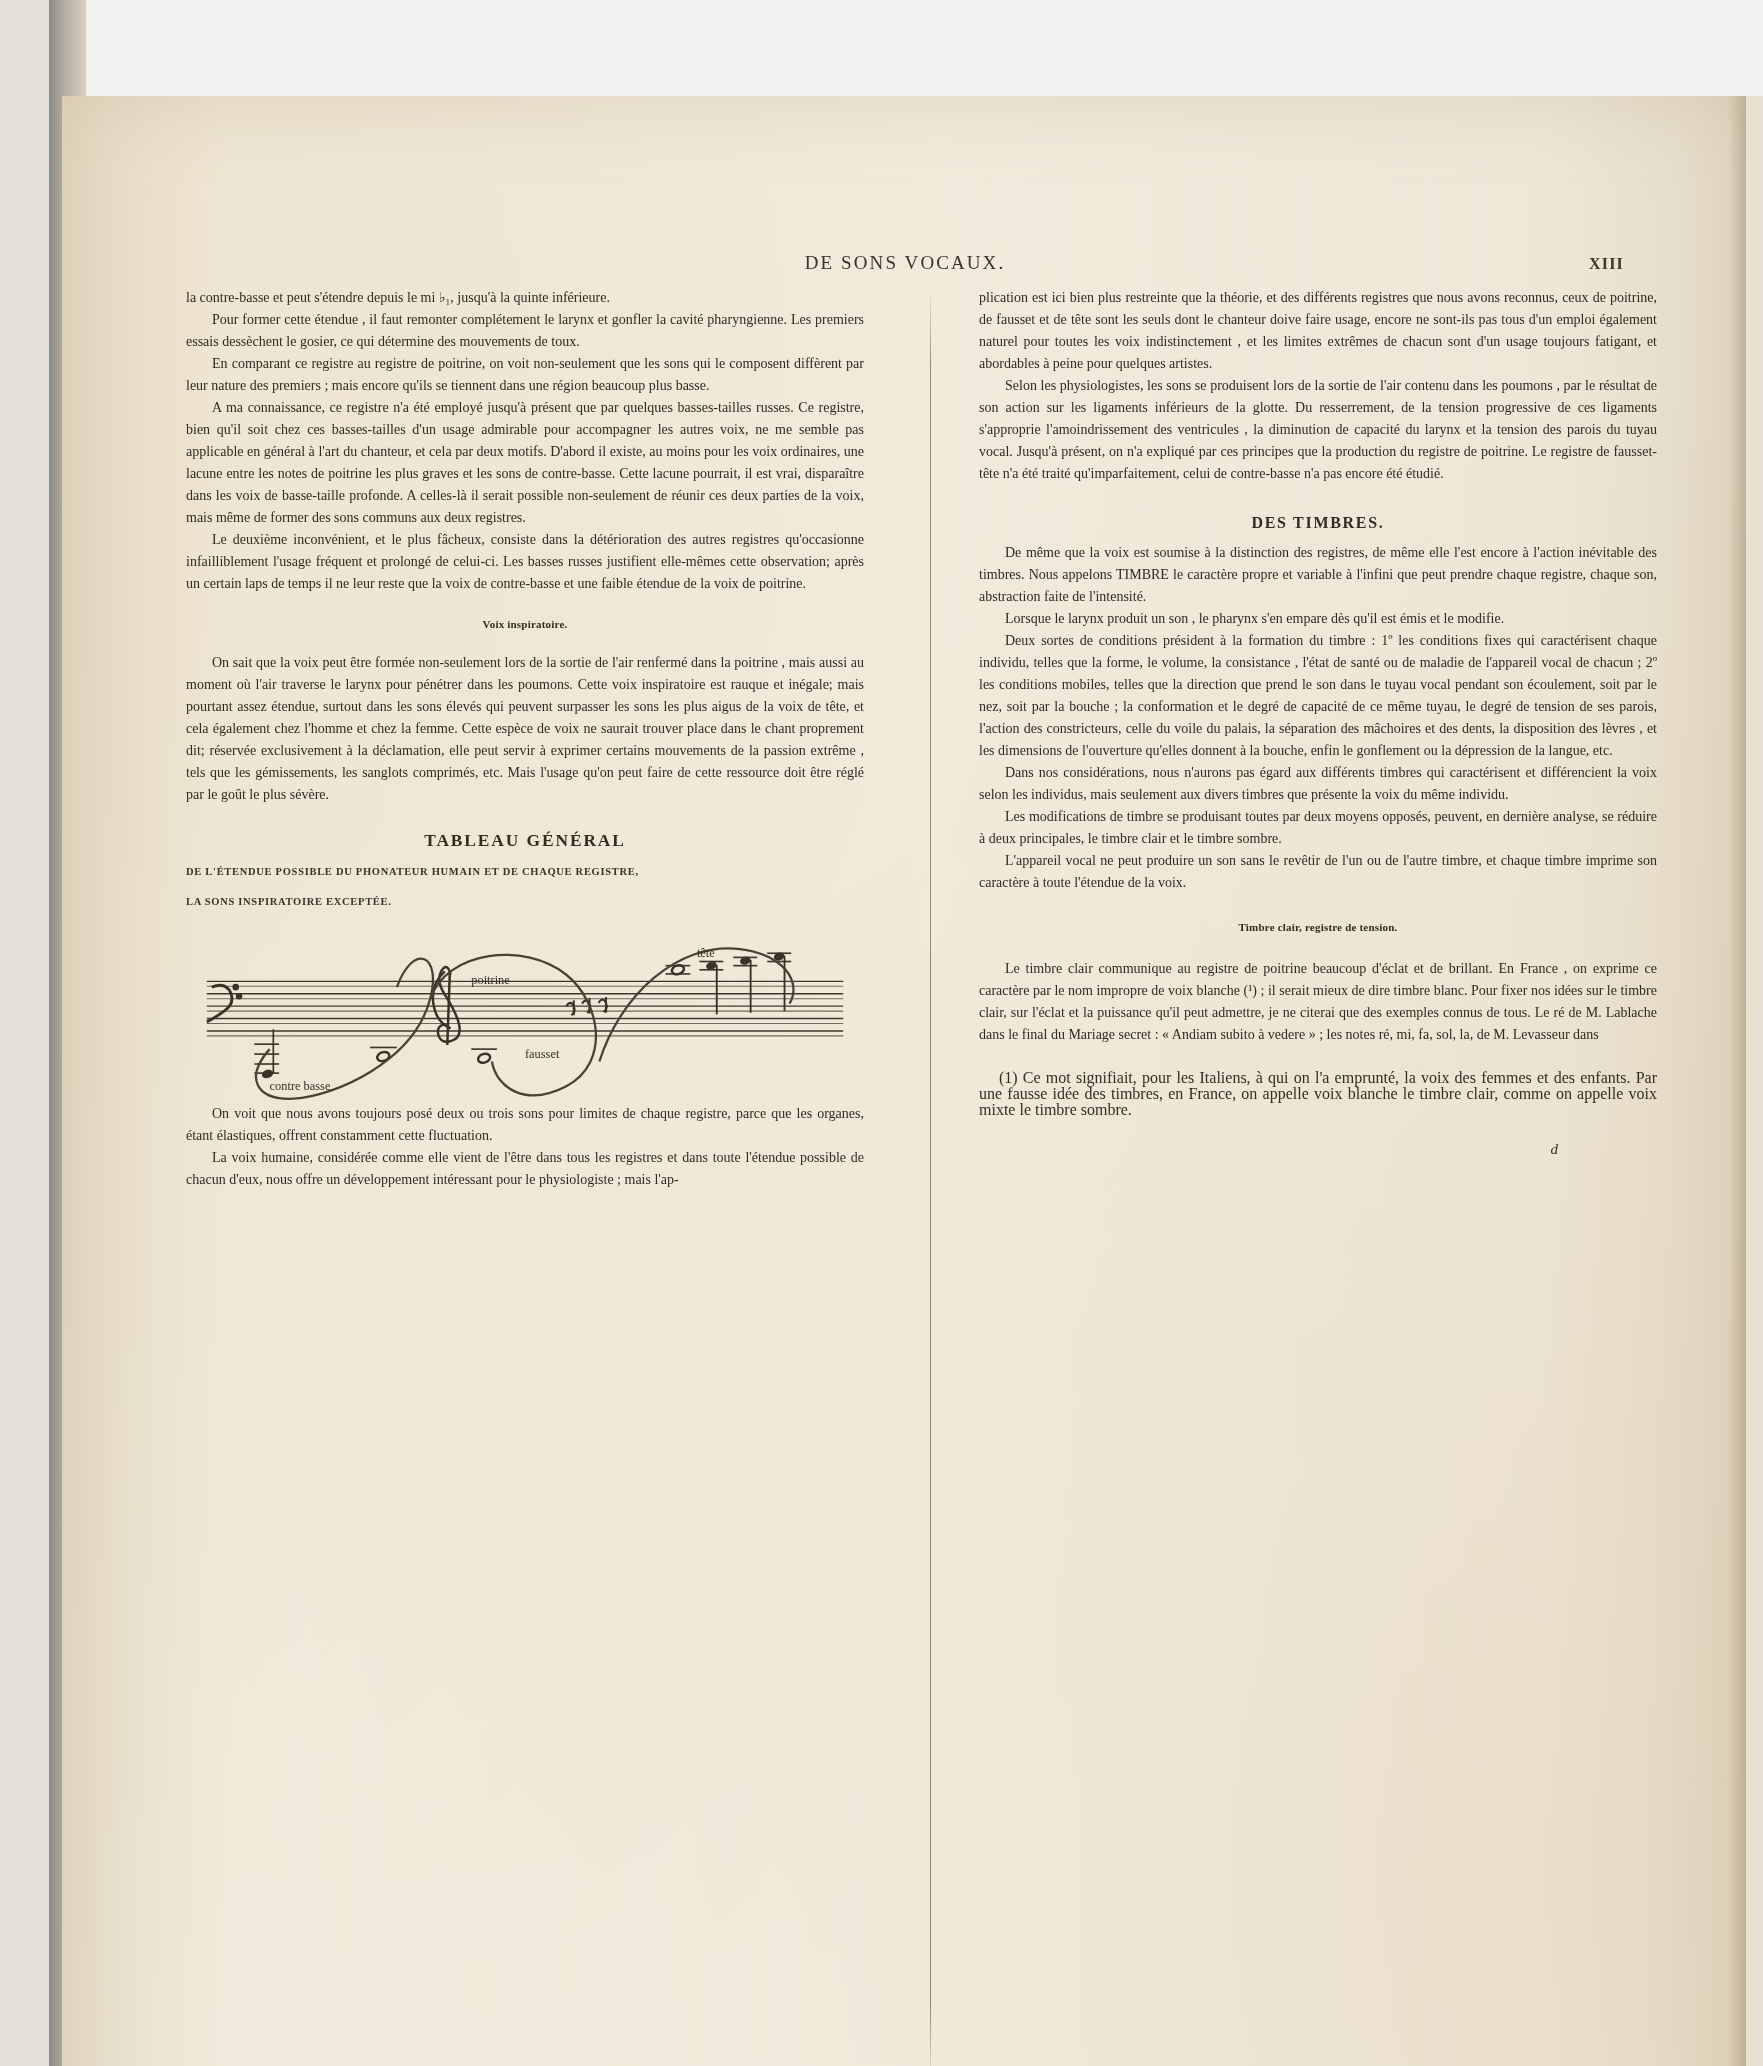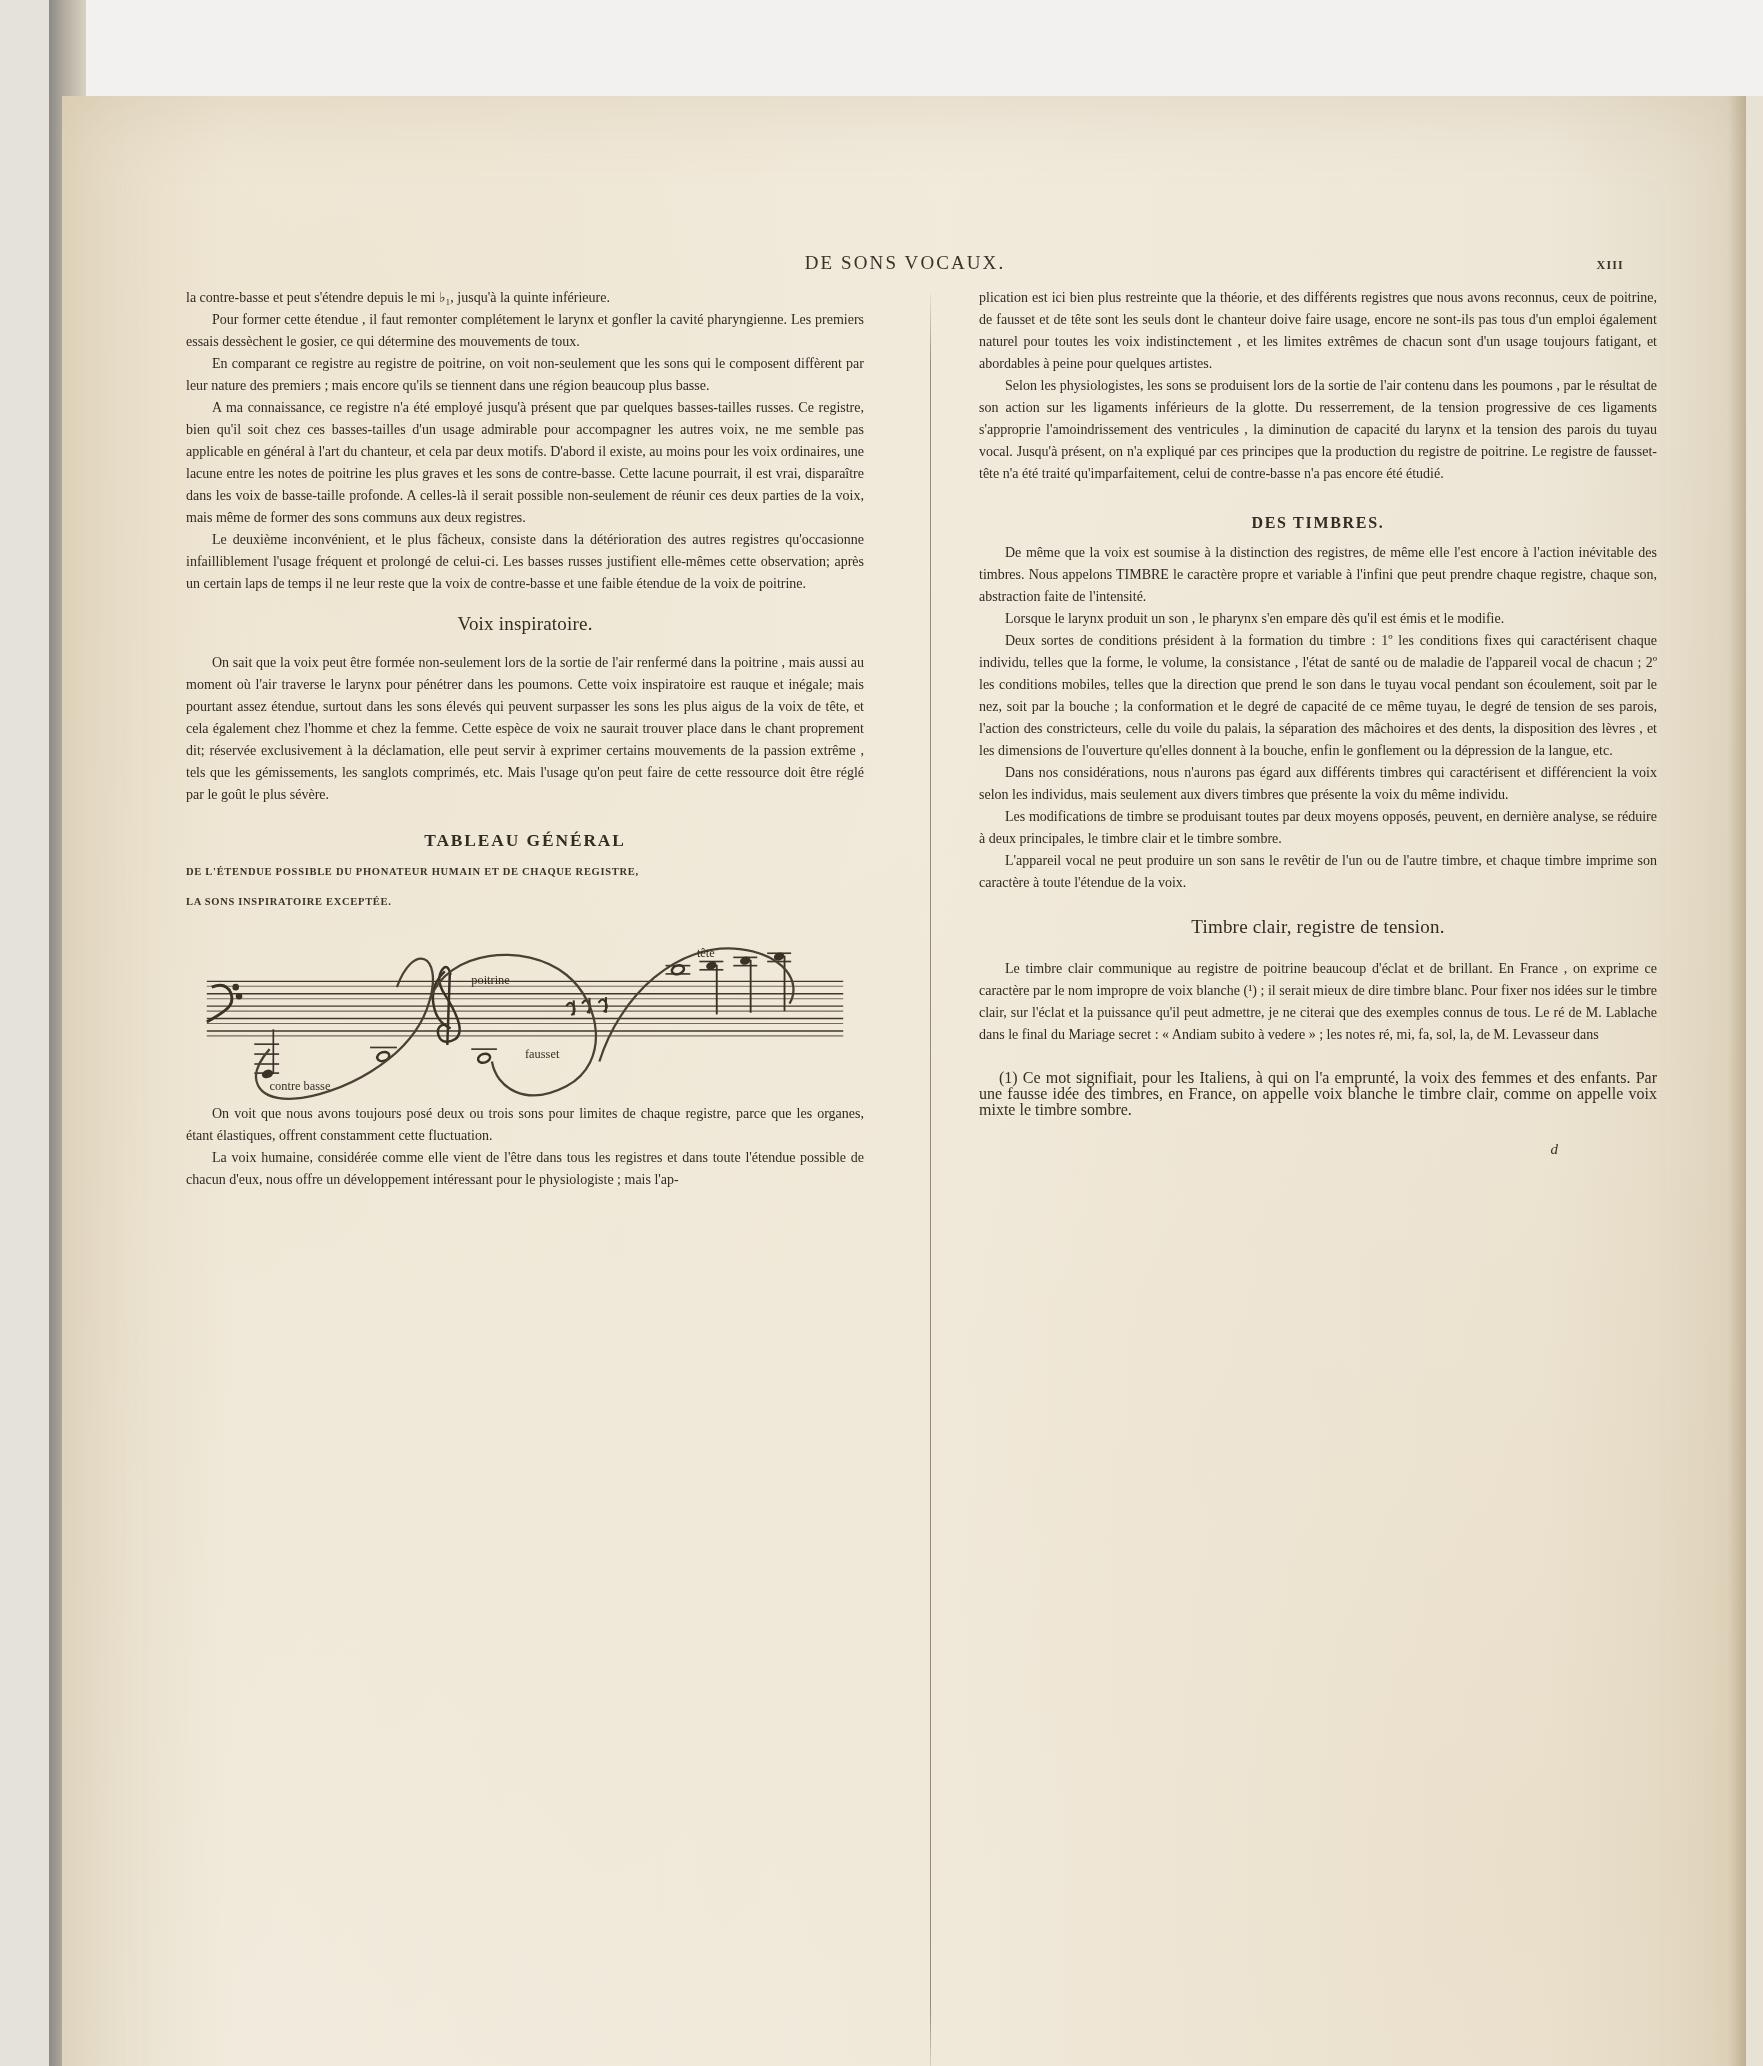--- a/index.html
+++ b/index.html
@@ -34,21 +34,21 @@
     display:flex;align-items:baseline;
   }
   .runhead .rh-title{
     flex:1;text-align:center;
     font-family:"Liberation Serif",serif;
     font-size:19px;letter-spacing:2.1px;font-weight:400;
     color:#3a3228;
     padding-left:70px;
   }
   .runhead .rh-folio{
-    font-size:12px;letter-spacing:1.2px;font-weight:700;color:#3d342a;
+    font-size:16px;letter-spacing:1.2px;font-weight:700;color:#3d342a;
     width:70px;text-align:right;
   }
 
   
   .cols{position:absolute;left:124px;top:191px;width:1471px;}
   .col{
     position:absolute;top:0;width:678px;
     font-size:14px;line-height:22px;
     color:#2f2a22;
     text-align:justify;
@@ -63,21 +63,21 @@
   p{margin:0;text-indent:26px;}
   p.noind{text-indent:0;}
 
   h2.sect{
     margin:27px 0 8px;
     text-align:center;font-size:16px;letter-spacing:1.7px;
     font-weight:700;color:#332c23;text-indent:0;
   }
   h3.sub{
     margin:18px 0 16.5px;
-    text-align:center;font-size:19px;font-weight:400;
+    text-align:center;font-size:11px;font-weight:700;
     color:#332c23;text-indent:0;letter-spacing:0.2px;
   }
   h3.sub.tight{margin:21.5px 0 20.7px;}
 
   h2.tableau{
     margin:23px 0 0;text-align:center;
     font-size:17.4px;letter-spacing:1.9px;font-weight:700;color:#332c23;text-indent:0;
   }
   .tableau-sub{
     margin:12.4px 0 0;

